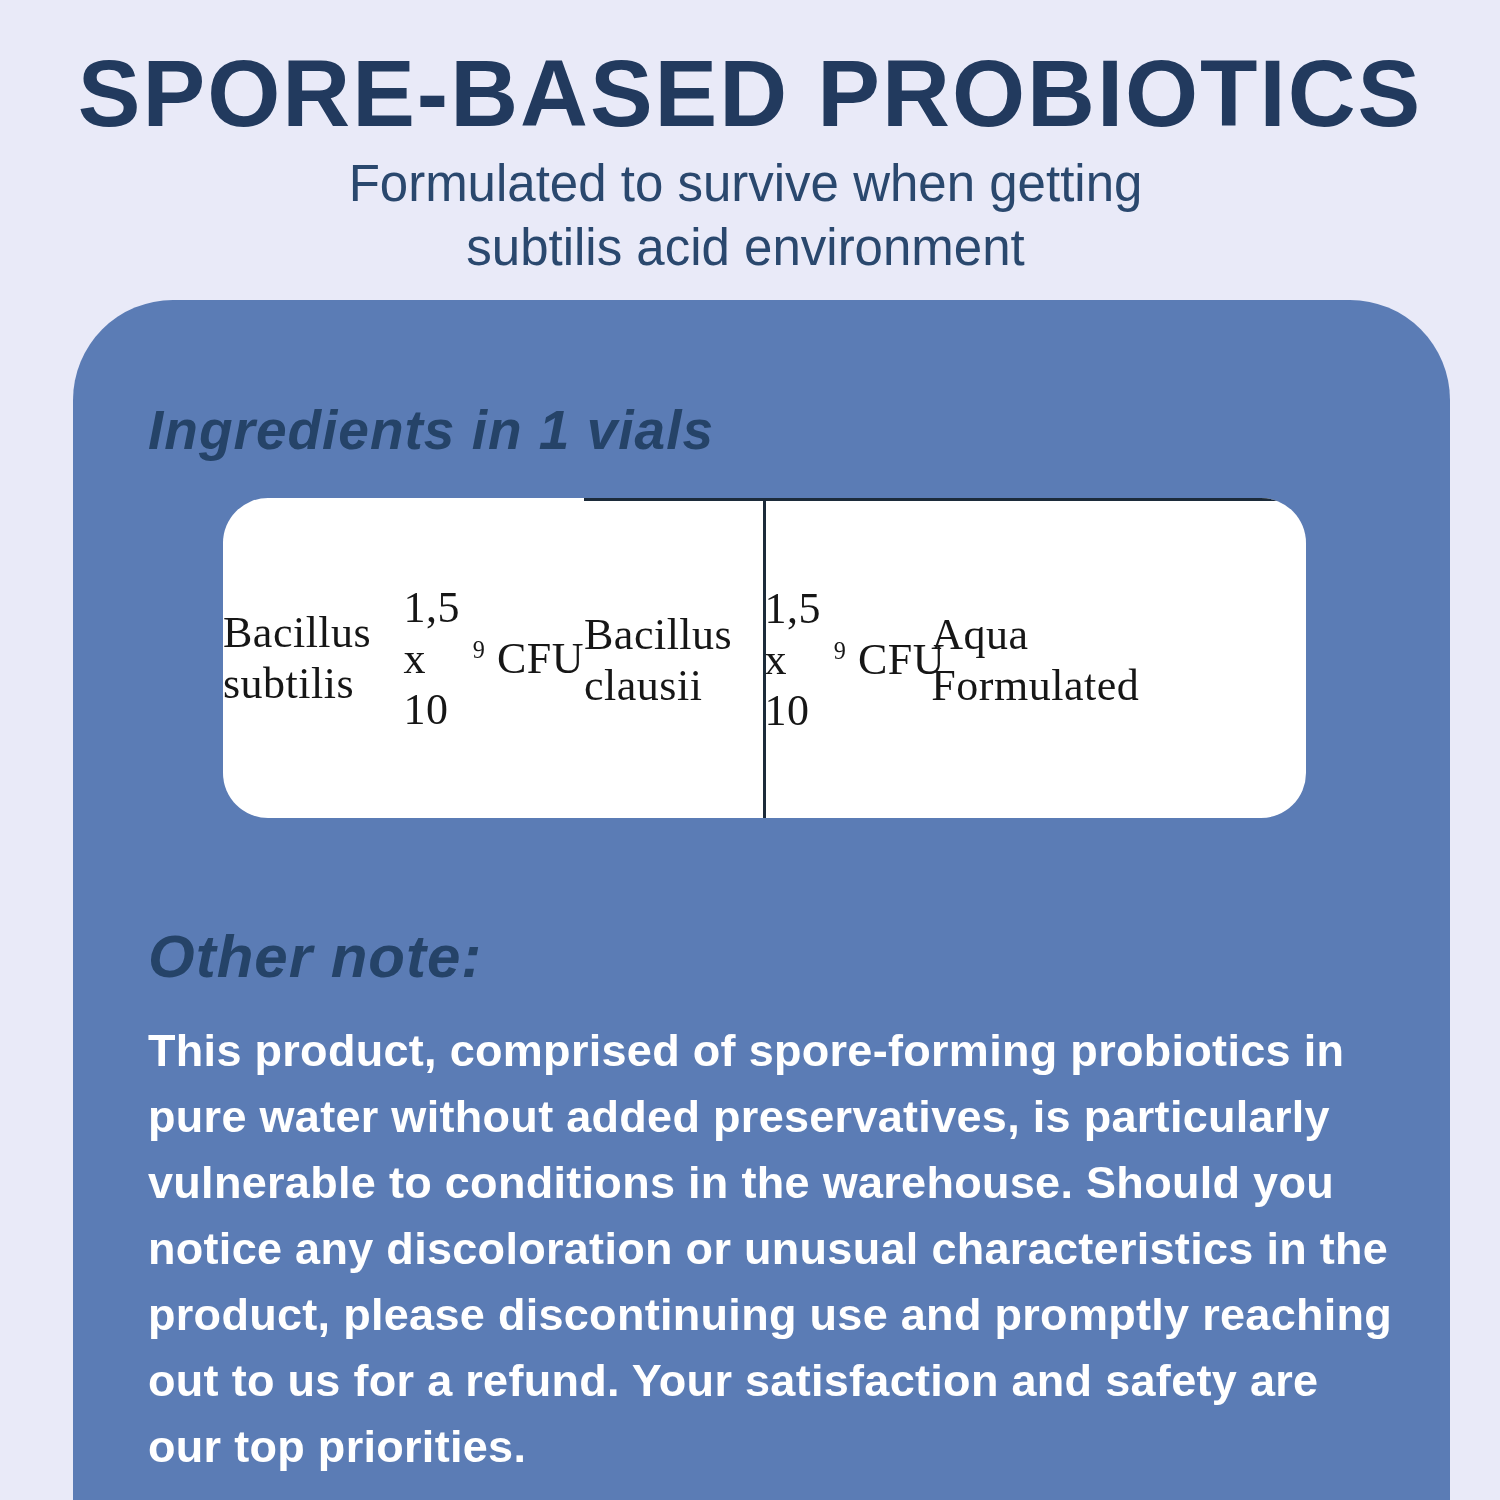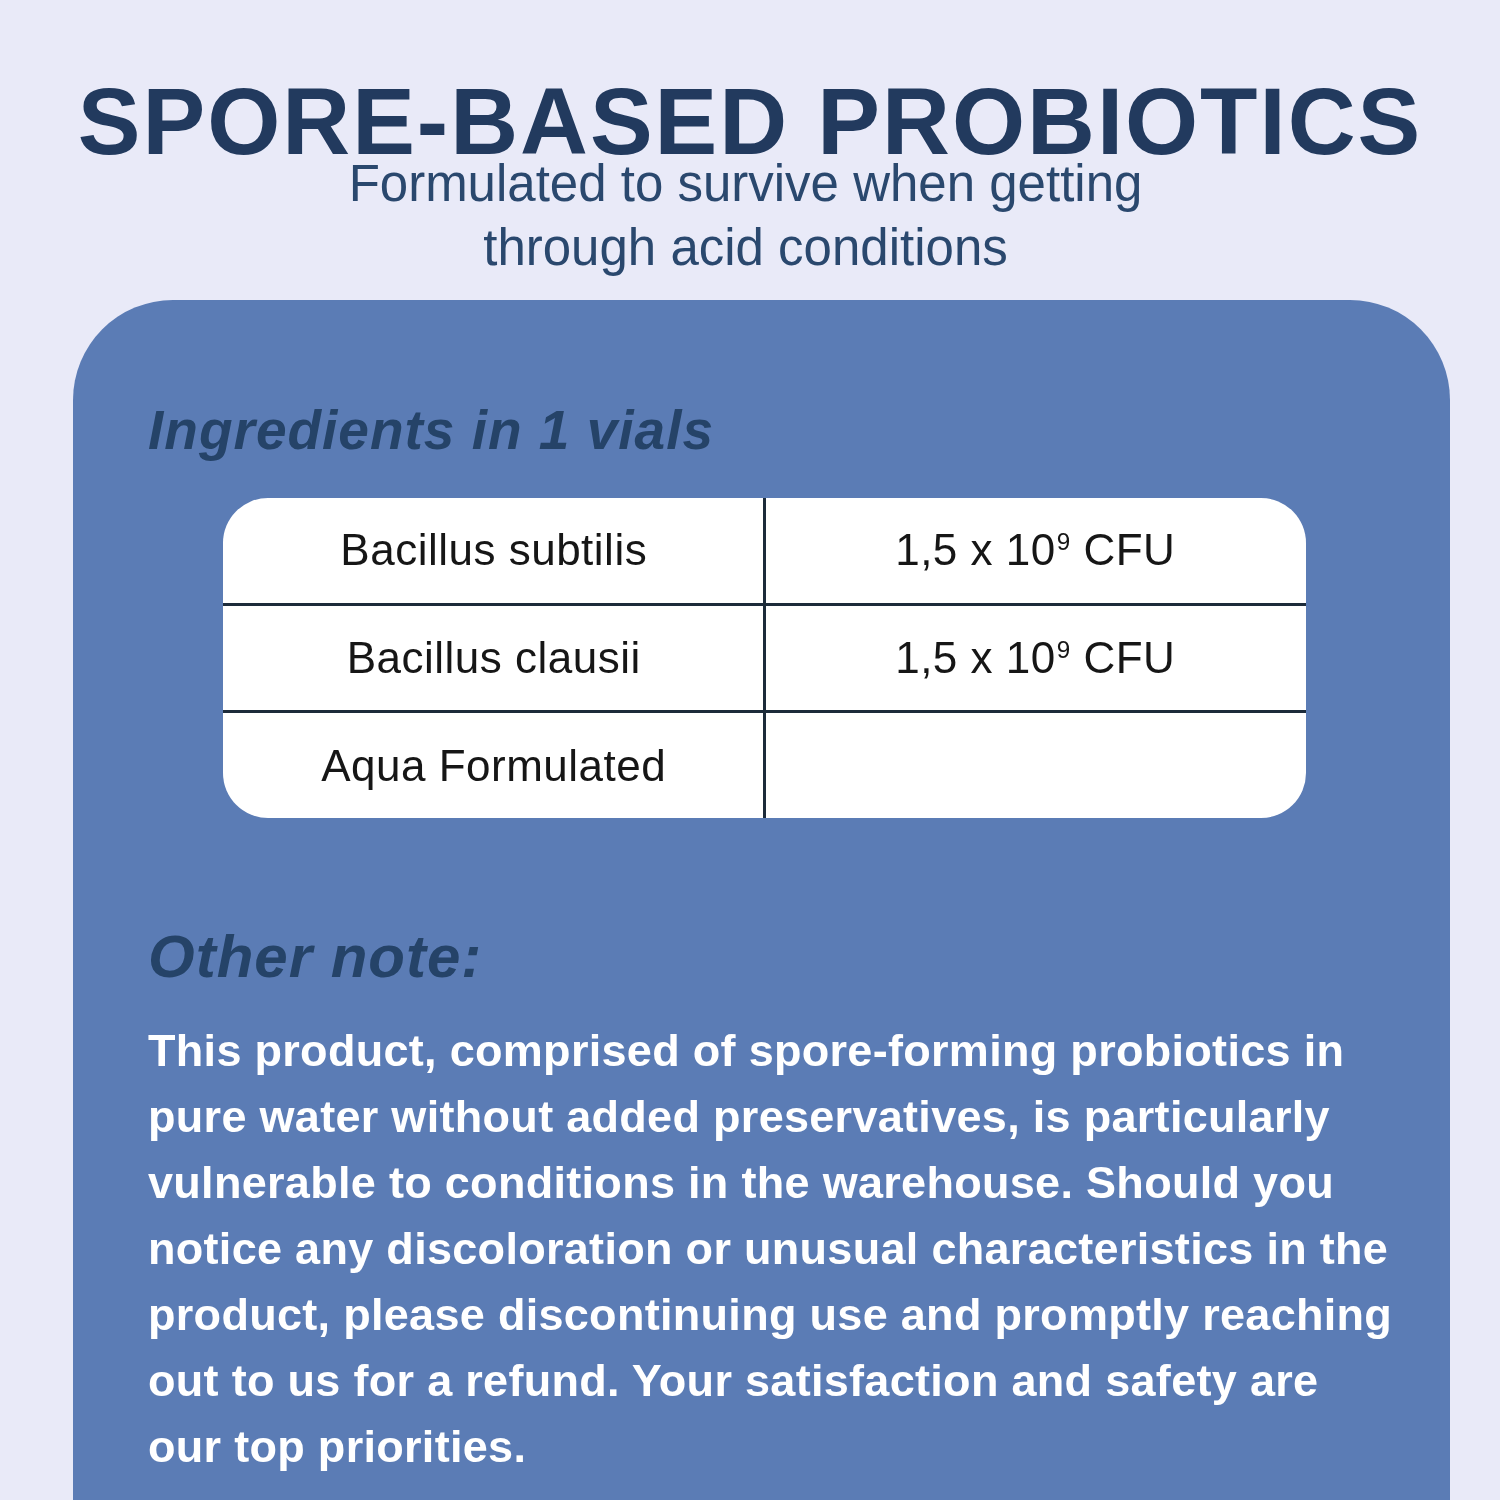--- a/index.html
+++ b/index.html
@@ -24,21 +24,20 @@
   }
   #title{
     position:absolute;
     left:0;right:0;top:40px;
     text-align:center;
     font-size:94px;
     font-weight:800;
     letter-spacing:2px;
     color:var(--heading-navy);
     white-space:nowrap;
-    margin-top:28px;
   }
   #subtitle{
     position:absolute;
     left:0;right:9px;top:152px;
     text-align:center;
     font-size:51px;
     line-height:64px;
     font-weight:400;
     color:#2a486e;
   }
@@ -63,21 +62,21 @@
     position:absolute;
     left:150px;top:198px;
     width:1083px;height:320px;
     background:#ffffff;
     border-radius:45px;
     overflow:hidden;
   }
   #rows{
     position:absolute;
     left:0;top:0;right:0;bottom:0;
-    display:flex;flex-direction:column;
+    display:flex;flex-direction:row;font-family:Liberation Serif, serif;
   }
   .row{
     flex:1;
     display:flex;
   }
   .row + .row{
     border-top:3px solid var(--divider);
   }
   .cell{
     width:50%;
@@ -126,21 +125,21 @@
 </style>
 </head>
 <body>
 
 <div id="canvas">
 
   <h1 id="title">SPORE-BASED PROBIOTICS</h1>
 
   <div id="subtitle">
     <div>Formulated to survive when getting</div>
-    <div>through acid conditions</div>
+    <div>subtilis acid environment</div>
   </div>
 
   <section id="panel">
 
     <h2 id="ingredients-heading">Ingredients in 1 vials</h2>
 
     <div id="ingredients-table">
       <div id="rows">
           <div class="row">
             <div class="cell">Bacillus subtilis</div>

